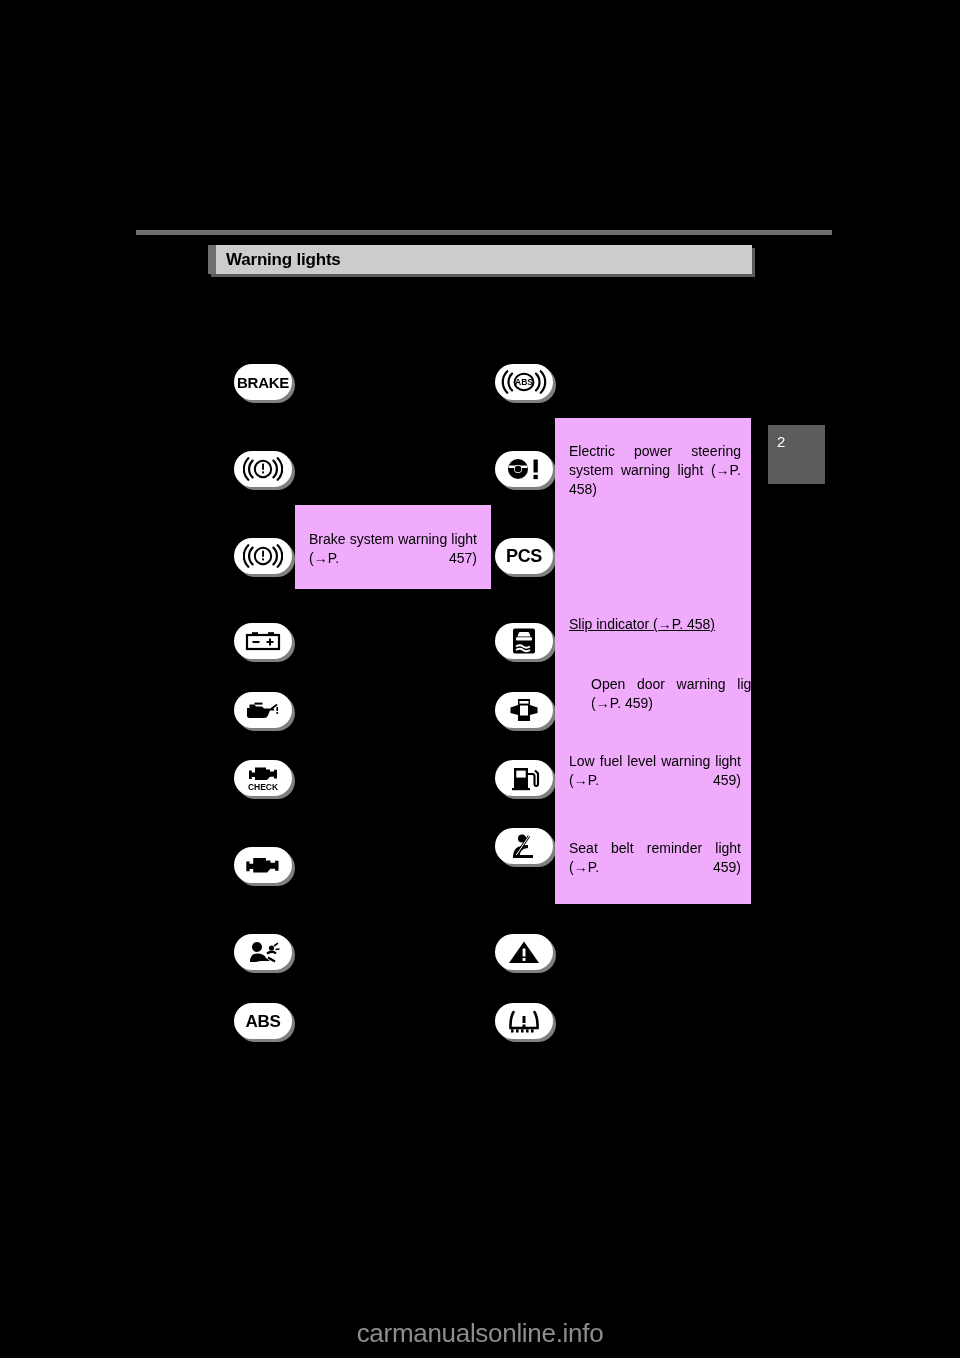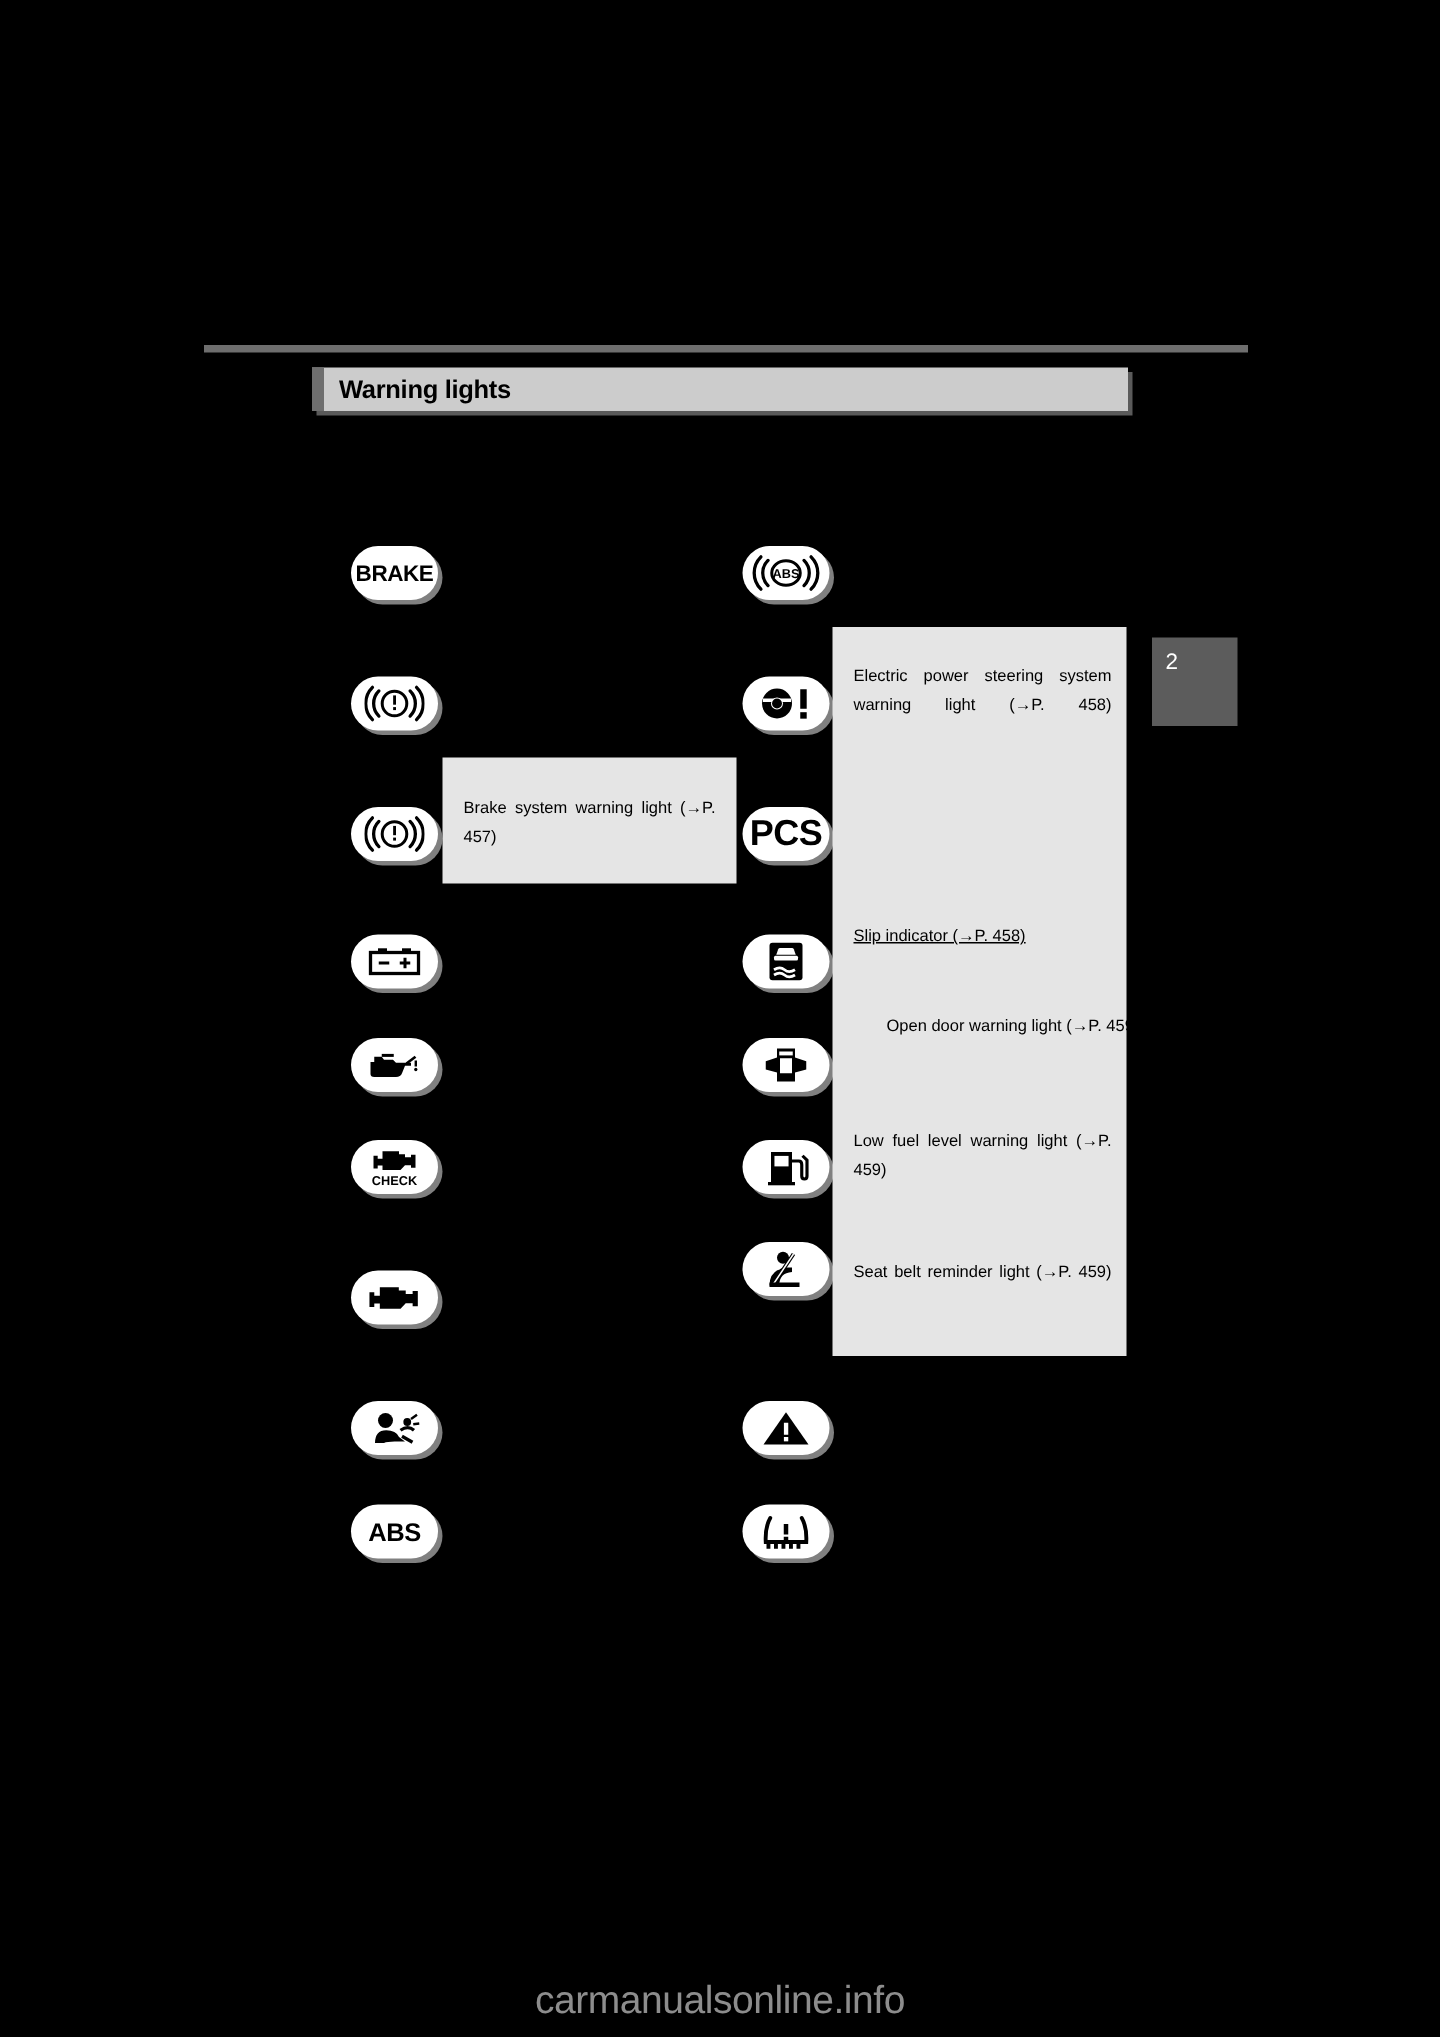--- a/index.html
+++ b/index.html
@@ -105,23 +105,23 @@
   .icon-chip .txt {
     font-weight: bold;
     font-size: 15px;
     letter-spacing: -0.3px;
     line-height: 1;
   }
 
   
   .callout {
     position: absolute;
-    background: #e5e5e5;
+    background: #f0abfc;
     color: #000;
-    font-size: 11px;
+    font-size: 14px;
     line-height: 19px;
     text-align: justify;
     box-sizing: border-box;
   }
   #callout-left {
     left: 295px;
     top: 505px;
     width: 196px;
     height: 84px;
     padding: 25px 14px 0 14px;
@@ -258,21 +258,21 @@
       <circle cx="16" cy="13" r="10" fill="#000"></circle>
       <circle cx="16" cy="13" r="4" fill="#fff"></circle>
       <path d="M6.6 9.6 L25.4 9.6 L25.4 12 L6.6 12 Z" fill="#fff"></path>
       <circle cx="16" cy="13" r="3.3" fill="#000"></circle>
       <rect x="31.5" y="3.5" width="4.3" height="13" fill="#000"></rect>
       <rect x="31.5" y="18.8" width="4.3" height="4.3" fill="#000"></rect>
     </svg>
   </div>
 
   <div class="icon-chip" style="left:495px; top:538px;">
-    <span class="txt" style="font-size:24px;">PCS</span>
+    <span class="txt" style="font-size:18px;">PCS</span>
   </div>
 
   <div class="icon-chip" style="left:495px; top:623px;">
     <svg width="30" height="28" viewBox="0 0 30 28">
       <rect x="4" y="1.5" width="22" height="25" rx="2" fill="#000"></rect>
       <path d="M8.5 9.5 L9.8 5.8 Q10.1 5 11 5 L19 5 Q19.9 5 20.2 5.8 L21.5 9.5 Z" fill="#fff"></path>
       <rect x="7" y="10.2" width="16" height="3.2" rx="1" fill="#fff"></rect>
       <path d="M7 19.5 Q11 17 14 19.5 Q17 22 21 19.5" stroke="#fff" stroke-width="1.8" fill="none"></path>
       <path d="M7 23 Q11 20.5 14 23 Q17 25.5 21 23" stroke="#fff" stroke-width="1.8" fill="none"></path>
     </svg>

